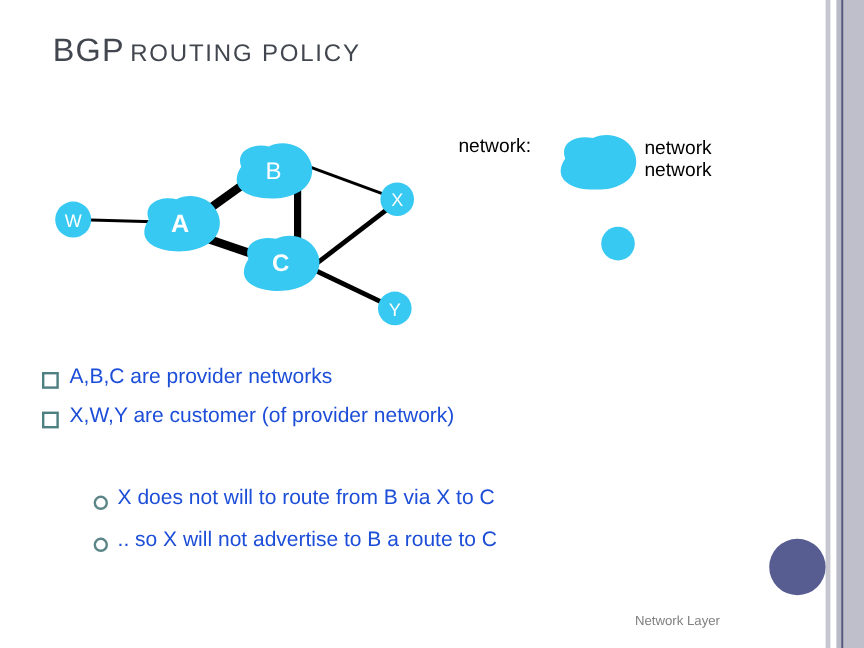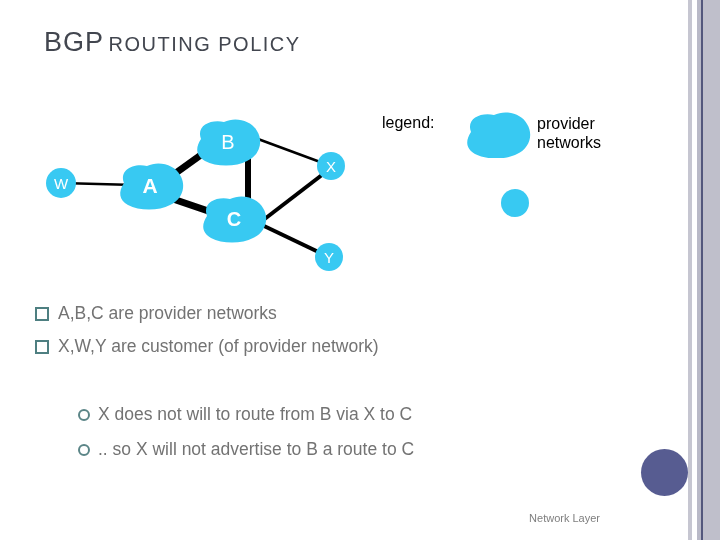--- a/index.html
+++ b/index.html
@@ -26,21 +26,21 @@
   .diagram{position:absolute;left:40px;top:105px;}
 
   
   .legend-label{position:absolute;left:382px;top:114px;font-size:16px;color:#000;}
   .legend-provider-shape{position:absolute;left:462px;top:111px;}
   .legend-provider-text{position:absolute;left:537px;top:114px;font-size:16px;line-height:19px;color:#000;width:84px;}
   .legend-customer-shape{position:absolute;left:501px;top:189px;width:28px;height:28px;border-radius:50%;background:#38c9f2;}
   .legend-customer-text{position:absolute;left:537px;top:186px;font-size:16px;line-height:19px;color:#000;width:90px;}
 
   
-  .bullet-row{position:absolute;display:flex;align-items:flex-start;color:#737373;}
+  .bullet-row{position:absolute;display:flex;align-items:flex-end;color:#1d4ed8;}
   .bullet-row .txt{font-size:17.5px;line-height:21px;white-space:nowrap;}
   .marker-square{width:10px;height:10px;border:2px solid #4e7f81;margin:4px 9px 0 0;flex:none;}
   .marker-circle{width:8px;height:8px;border:2px solid #5b8587;border-radius:50%;margin:5px 8px 0 0;flex:none;}
   .b1{left:35px;top:303px;}
   .b2{left:35px;top:336px;}
   .b3{left:35px;top:369px;}
   .b4{left:78px;top:404px;}
   .b5{left:78px;top:439px;}
 
   
@@ -89,25 +89,25 @@
     <g fill="#ffffff" text-anchor="middle" font-family="Liberation Sans, sans-serif">
       <text x="110" y="88" font-size="21" font-weight="bold">A</text>
       <text x="188" y="44" font-size="20">B</text>
       <text x="194" y="121" font-size="20" font-weight="bold">C</text>
       <text x="21" y="84" font-size="15">W</text>
       <text x="291" y="67" font-size="15">X</text>
       <text x="289" y="158" font-size="15">Y</text>
     </g>
   </svg>
 
-  <div class="legend-label">legend:</div>
+  <div class="legend-label">network:</div>
   <svg class="legend-provider-shape" width="70" height="47" viewBox="0 0 70 47">
     <path fill="#38c9f2" d="M 9,21 C 4,8 18,1 32,4 C 44,-2 60,3 65,13 C 72,24 67,38 55,43 C 44,49 24,49 13,43 C 4,38 3,30 9,21 Z"></path>
   </svg>
-  <div class="legend-provider-text">provider networks</div>
+  <div class="legend-provider-text">network network</div>
   <div class="legend-customer-shape"></div>
 
   <div class="bullet-row b1">
     <span class="marker-square"></span>
     <span class="txt">A,B,C are provider networks</span>
   </div>
   <div class="bullet-row b2">
     <span class="marker-square"></span>
     <span class="txt">X,W,Y are customer (of provider network)</span>
   </div>

